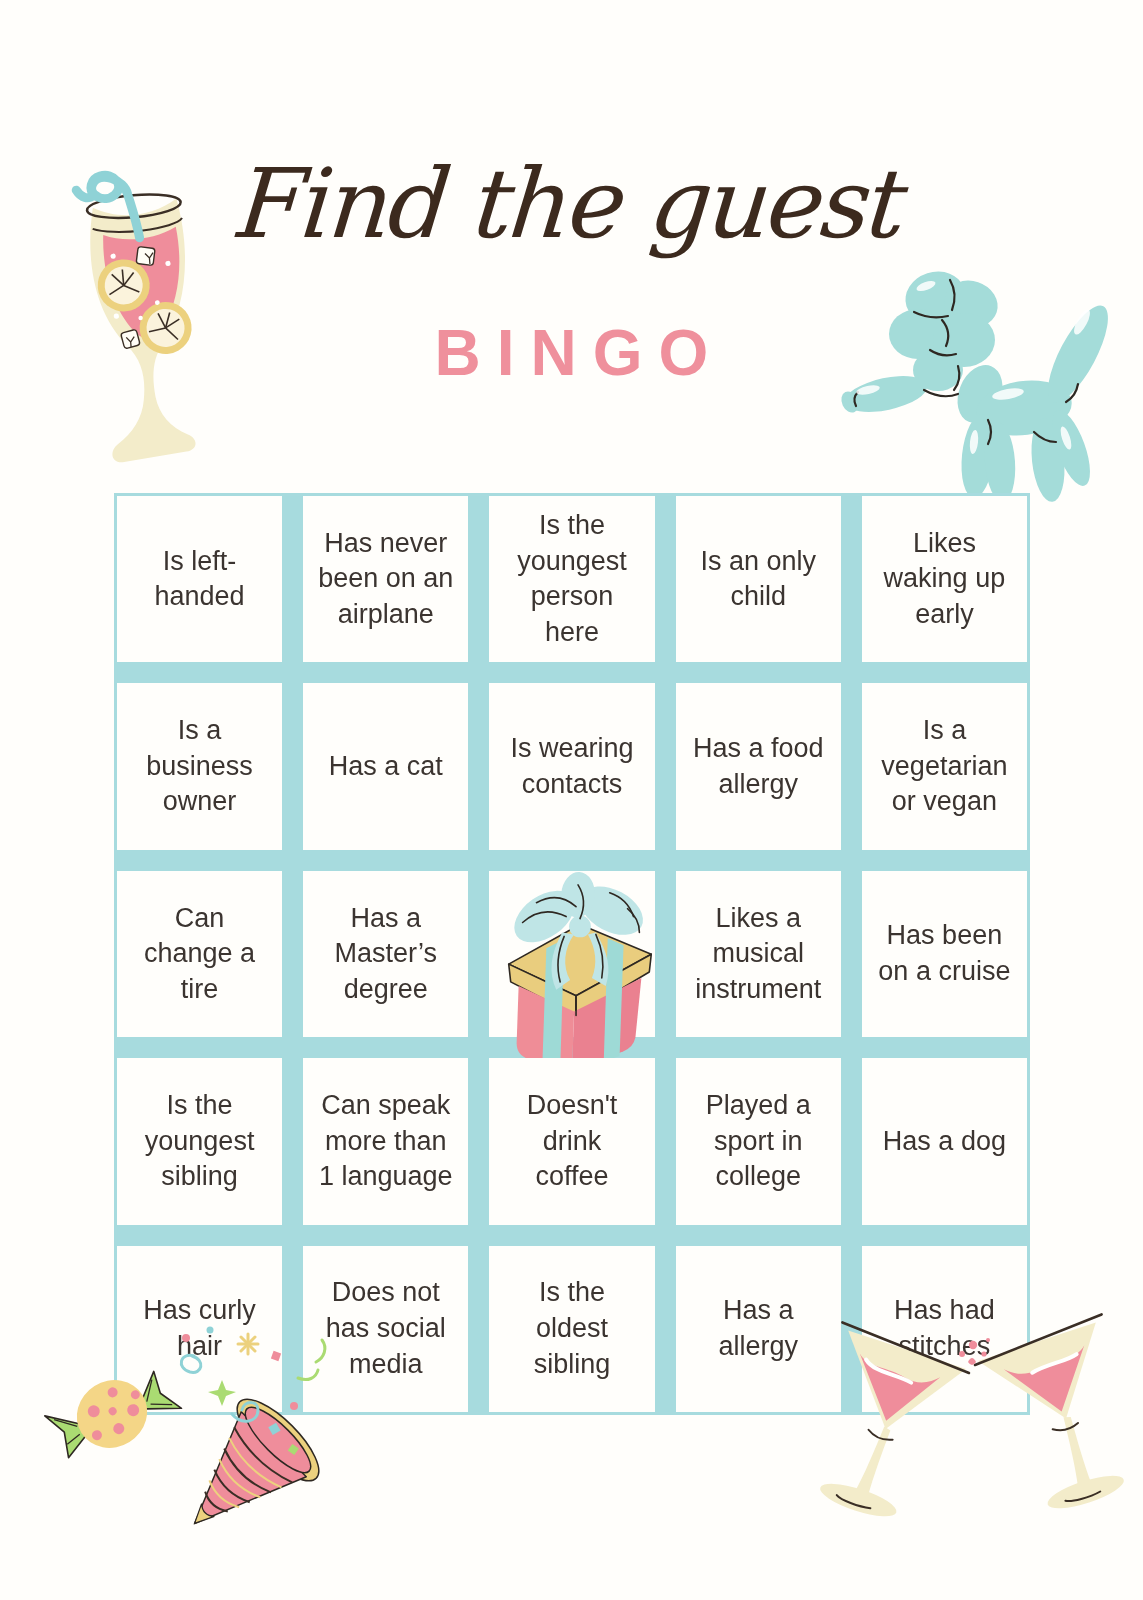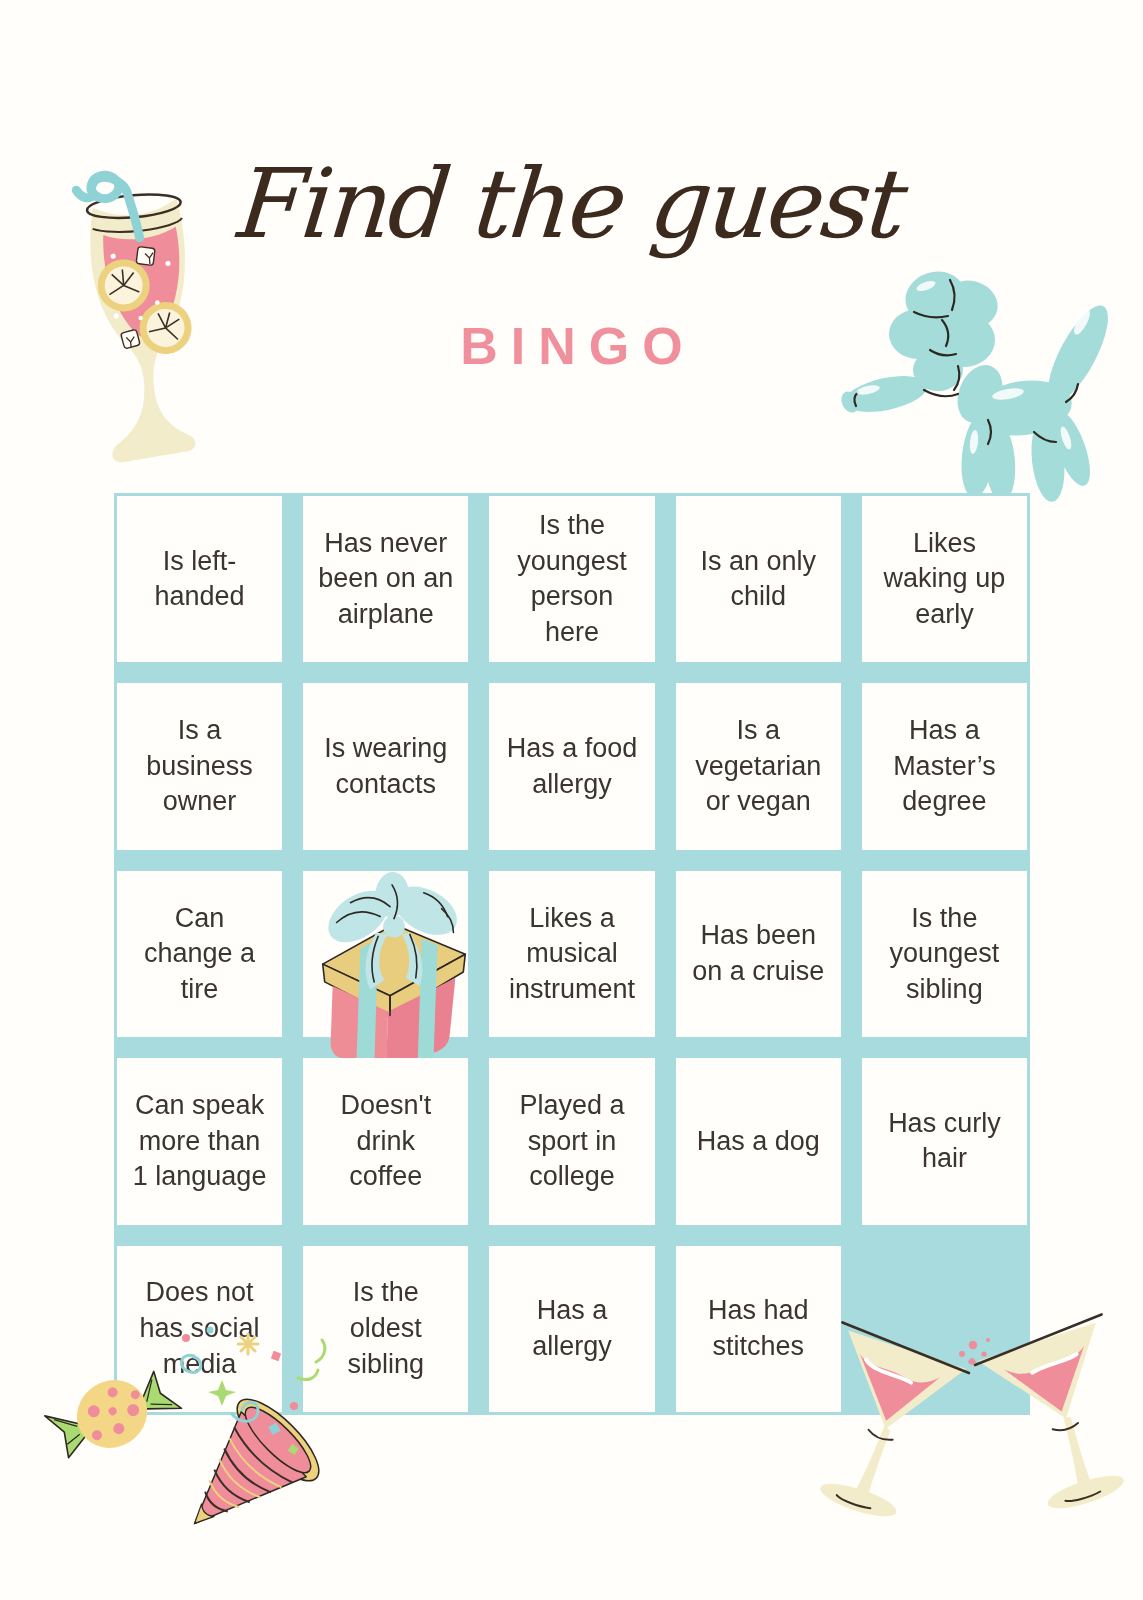--- a/index.html
+++ b/index.html
@@ -21,21 +21,21 @@
     letter-spacing:-3px;
     color:#3c2a1e;
     transform:skewX(-6deg);
     white-space:nowrap;
   }
   .bingo-title{
     position:absolute;top:316px;left:0;width:100%;
     text-align:center;
     font-family:"Liberation Sans",sans-serif;
     font-weight:700;
-    font-size:52px;
+    font-size:64px;
     letter-spacing:0.25em;
     padding-left:0.25em;
     box-sizing:border-box;
     color:#ef909c;
   }
   
   .bingo-grid{
     position:absolute;left:114px;top:493px;
     width:916px;height:922px;
     box-sizing:border-box;
@@ -162,26 +162,27 @@
   </svg>
 
   <div class="bingo-grid">
     <div class="cell">Is left-handed</div>
     <div class="cell">Has never been on an airplane</div>
     <div class="cell">Is the youngest person here</div>
     <div class="cell">Is an only child</div>
     <div class="cell">Likes waking up early</div>
 
     <div class="cell">Is a business owner</div>
+    <div class="cell">Has a cat</div>
     <div class="cell">Is wearing contacts</div>
     <div class="cell">Has a food allergy</div>
     <div class="cell">Is a vegetarian or vegan</div>
 
+    <div class="cell">Can change a tire</div>
     <div class="cell">Has a Master’s degree</div>
-    <div class="cell">Can change a tire</div>
     <div class="cell free">
       <svg class="gift-svg" viewBox="0 0 176 200">
         <g fill="#bfe5e6">
           <ellipse cx="52" cy="42" rx="34" ry="21" transform="rotate(-35 52 42)"></ellipse>
           <ellipse cx="120" cy="36" rx="34" ry="21" transform="rotate(28 120 36)"></ellipse>
           <ellipse cx="86" cy="20" rx="17" ry="23" transform="rotate(4 86 20)"></ellipse>
         </g>
         <g stroke="#2e2822" stroke-width="1.6" stroke-linejoin="round">
           <path d="M16,90 L88,50 L160,80 L84,122 Z" fill="#e9cd7e"></path>
           <path d="M16,90 L18,108 L84,142 L84,122 Z" fill="#e9cd7e"></path>

